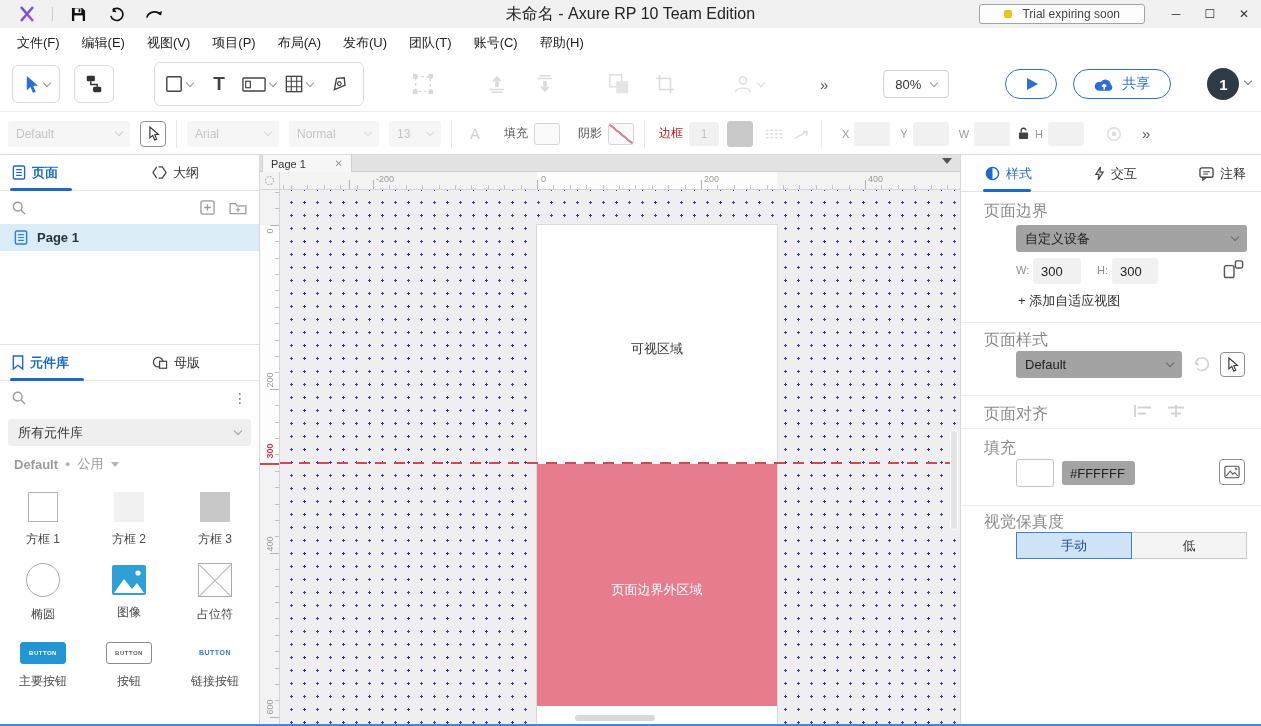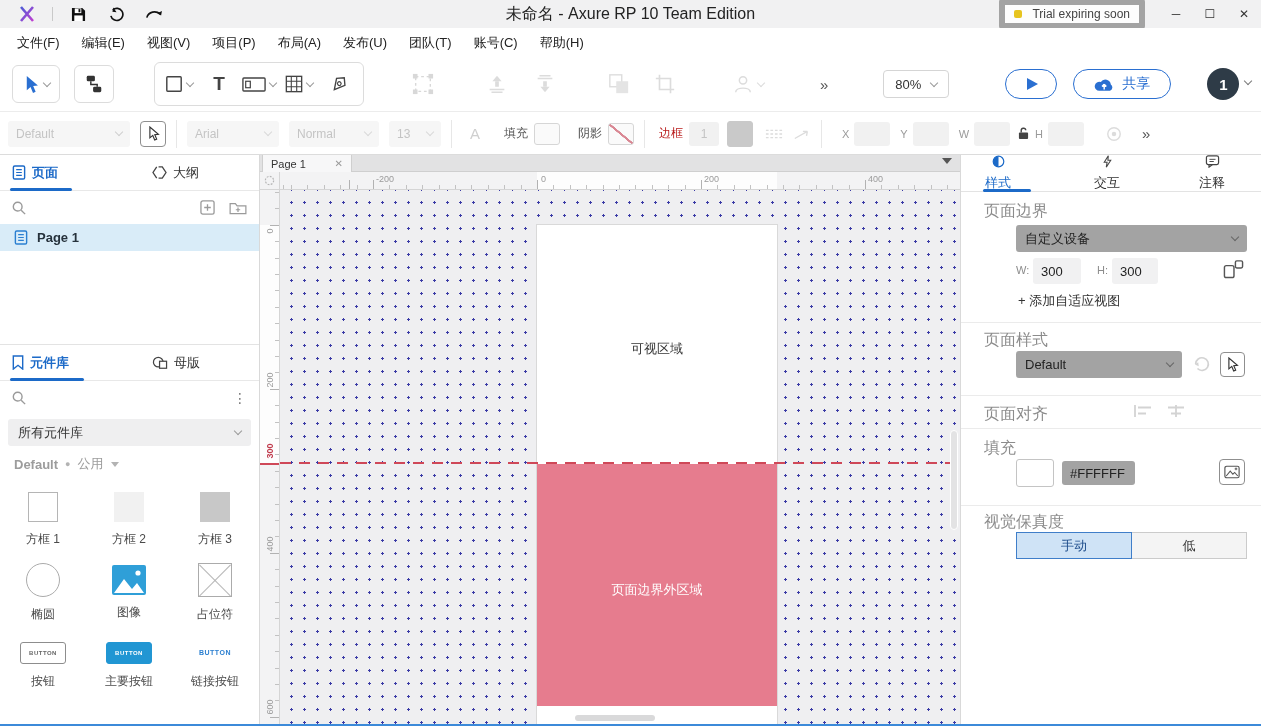--- a/index.html
+++ b/index.html
@@ -7,21 +7,21 @@
 body { font-family:"Liberation Sans","DejaVu Sans",sans-serif; }
 .window { position:relative; width:1261px; height:726px; background:#fff; overflow:hidden; border-bottom:2px solid #3c8ad9; }
 
 
 .titlebar { position:absolute; left:0; top:0; width:100%; height:28px; background:#f1f1f2; display:flex; align-items:center; }
 .tb-left { display:flex; align-items:center; gap:0; padding-left:12px; }
 .tb-sep { width:1px; height:14px; background:#c9c9c9; margin:0 10px; }
 .tb-ic { width:30px; height:22px; display:flex; align-items:center; justify-content:center; cursor:default; }
 .title-center { position:absolute; left:0; right:0; text-align:center; font-size:16px; color:#222; pointer-events:none; }
 .tb-right { margin-left:auto; display:flex; align-items:center; height:100%; }
-.trial-badge { display:flex; align-items:center; gap:10px; background:#fdfdfd; border:6px solid #a3a3a3; border-radius:3px; font-size:12px; color:#444; padding:2px 9px; margin-right:14px; }
+.trial-badge { display:flex; align-items:center; gap:10px; background:#fdfdfd; border:1px solid #a3a3a3; border-radius:3px; font-size:12px; color:#444; padding:2px 24px; margin-right:14px; }
 .trial-dot { width:8px; height:8px; border-radius:2px; background:#e7c41f; }
 .win-btn { width:34px; height:28px; display:flex; align-items:center; justify-content:center; font-size:12px; color:#333; }
 
 
 .menubar { position:absolute; left:0; top:28px; width:100%; height:29px; background:#fff; display:flex; align-items:center; padding-left:6px; }
 .menu-item { font-size:13px; color:#222; padding:0 11px; height:100%; display:flex; align-items:center; }
 
 
 .toolbar { position:absolute; left:0; top:57px; width:100%; height:55px; background:#fff; border-bottom:1px solid #ececec; display:flex; align-items:center; padding-left:12px; }
 .tool-btn { height:38px; border:1px solid #dcdcdc; border-radius:6px; background:#fff; display:flex; align-items:center; justify-content:center; }
@@ -103,21 +103,21 @@
 .page-col-label { position:absolute; left:257px; width:240px; top:150px; text-align:center; font-size:13px; color:#333; }
 .outside-rect { position:absolute; left:257px; top:274px; width:240px; height:242px; background:#e67c8e; }
 .outside-label { position:absolute; left:257px; width:240px; top:391px; text-align:center; font-size:13px; color:#fff; }
 .boundary-dash { position:absolute; left:0; right:0; top:272px; height:2px; background:repeating-linear-gradient(to right,#cf4858 0 11px,transparent 11px 19px); }
 .hscroll-thumb { position:absolute; left:295px; bottom:5px; width:80px; height:6px; border-radius:3px; background:#d9d9da; }
 .vscroll-thumb { position:absolute; right:2px; top:240px; width:8px; height:100px; border-radius:4px; background:#e3e3e4; border:1px solid #fff; }
 
 
 .stylepanel { width:301px; height:100%; border-left:1px solid #d9d9d9; background:#fff; position:relative; font-size:13px; }
 .sp-tabs { position:absolute; left:0; top:0; width:100%; height:37px; border-bottom:1px solid #e3e3e3; }
-.sp-tab { position:absolute; top:0; height:37px; display:flex; align-items:center; gap:6px; font-size:13px; color:#333;flex-direction:column; }
+.sp-tab { position:absolute; top:0; height:37px; display:flex; align-items:center; gap:6px; font-size:13px; color:#333; }
 .sp-tab.active { color:#1c6ac8; }
 .sp-underline { position:absolute; left:22px; top:34px; width:48px; height:3px; background:#1c6ac8; border-radius:2px; }
 .sp-label { position:absolute; color:#8c8c8c; font-size:16px; }
 .sp-dd { position:absolute; background:#a3a3a3; border-radius:3px; display:flex; align-items:center; justify-content:space-between; padding:0 9px; color:#222; font-size:13px; }
 .sp-input { position:absolute; background:#f1f1f2; border-radius:3px; border:none; font-size:13px; color:#222; padding-left:8px; }
 .sp-div { position:absolute; left:0; right:0; height:1px; background:#ebebeb; }
 .seg { position:absolute; left:55px; top:377px; width:231px; height:27px; display:flex; }
 .seg-btn { flex:1; display:flex; align-items:center; justify-content:center; font-size:13px; }
 .seg-btn.sel { background:#cfe3f6; border:1px solid #3f7ec9; color:#1f4e8c; }
 .seg-btn.unsel { background:#f4f4f4; border:1px solid #cbcbcb; border-left:none; color:#333; }
@@ -467,26 +467,26 @@
                 <path d="M2 28 L12 14 L20 24 L25 18 L32 28 Z" fill="#fff"></path>
                 <circle cx="26" cy="8" r="2.6" fill="#fff"></circle>
               </svg>
             <span class="wlabel">图像</span>
           </div>
           <div class="wcell">
               <span class="ph-ic"></span>
               <span class="wlabel">占位符</span>
             </div>
           <div class="wcell">
+              <span class="btn-ic primary">BUTTON</span>
+              <span class="wlabel">主要按钮</span>
+            </div>
+          <div class="wcell">
               <span class="btn-ic">BUTTON</span>
               <span class="wlabel">按钮</span>
-            </div>
-          <div class="wcell">
-              <span class="btn-ic primary">BUTTON</span>
-              <span class="wlabel">主要按钮</span>
             </div>
           <div class="wcell">
               <span class="btn-ic link">BUTTON</span>
               <span class="wlabel">链接按钮</span>
             </div>
           <div class="wcell">
               <span class="hcell" style="font-size:34px;">H1</span>
             </div>
           <div class="wcell">
               <span class="hcell" style="font-size:27px;">H2</span>

